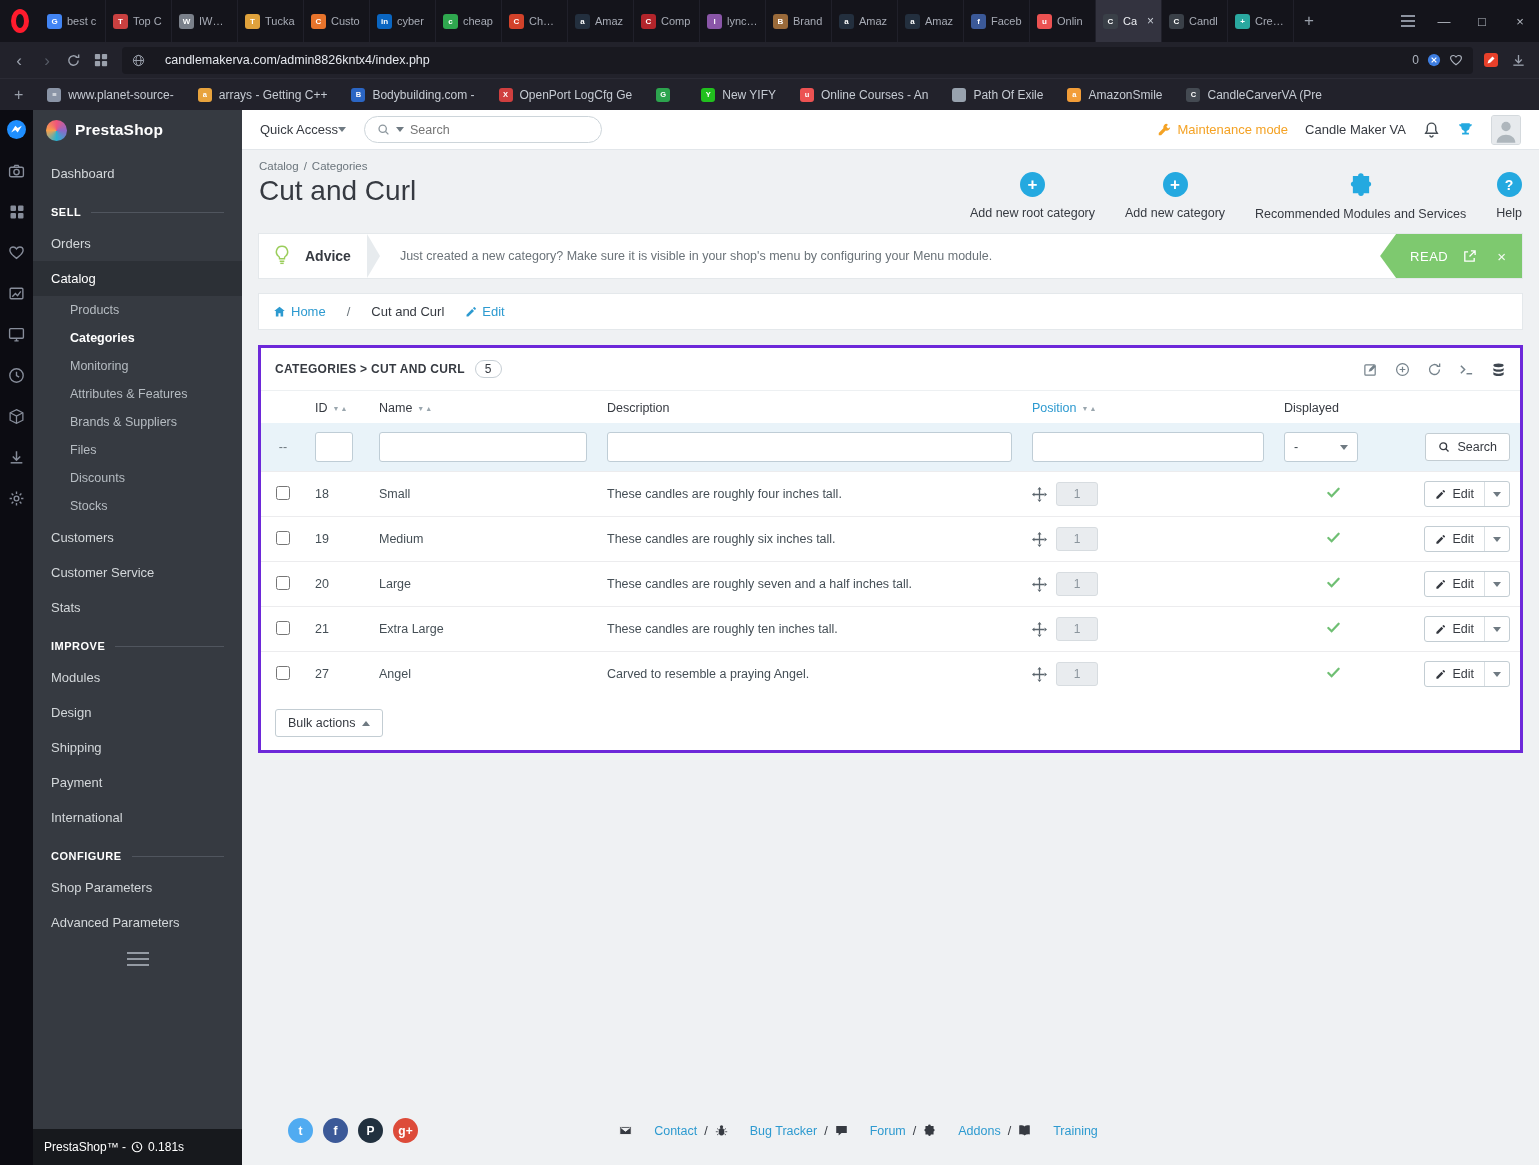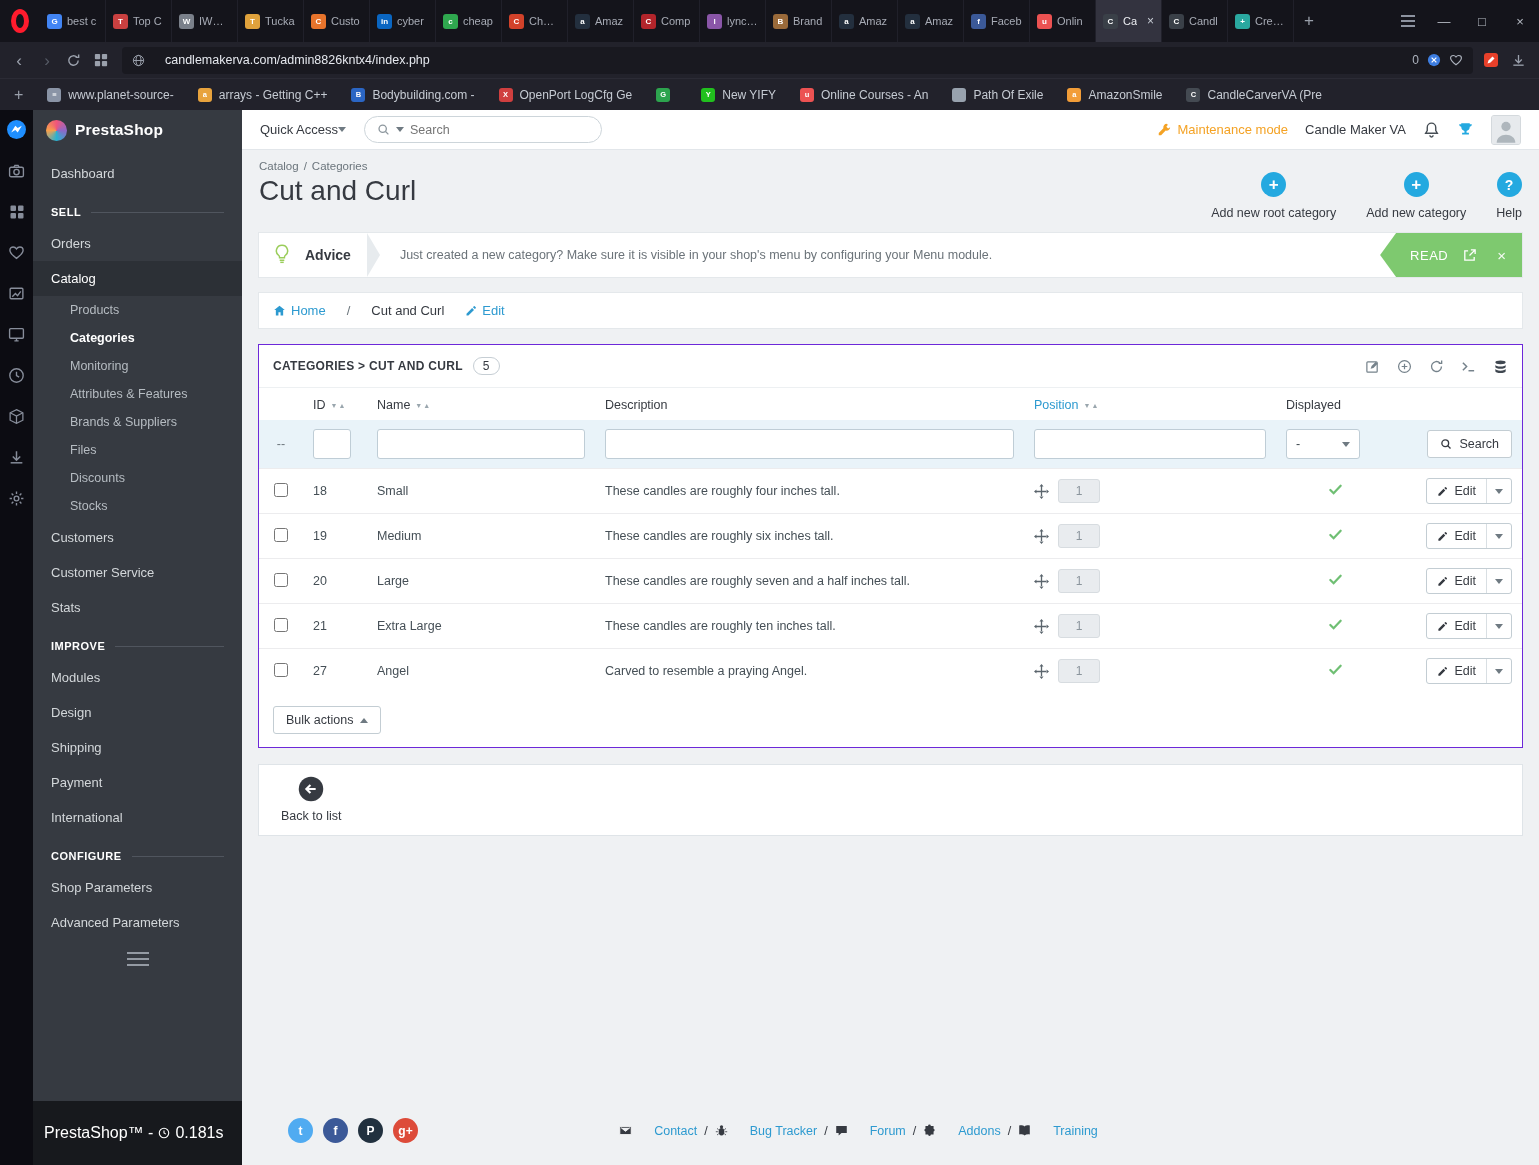--- a/index.html
+++ b/index.html
@@ -41,21 +41,21 @@
 .mi{padding:10px 18px;color:#d3d7da;cursor:pointer}
 .mi.parent-active{background:#2c3036;color:#fff}
 .msec{display:flex;align-items:center;gap:10px;padding:15px 18px 8px;color:#fff;font-weight:bold;font-size:11px;letter-spacing:.5px}
 .msec::after{content:"";flex:1;height:1px;background:#50555e}
 .sub{padding:7px 18px 7px 37px;color:#b6bcc2;font-size:12.5px;cursor:pointer}
 .sub.active{color:#fff;font-weight:bold}
 .burger-wrap{padding:18px 0;display:flex;justify-content:center;cursor:pointer}
 .burger{position:relative;width:22px;height:2px;background:#949aa3}
 .burger::before,.burger::after{content:"";position:absolute;left:0;width:22px;height:2px;background:#949aa3}
 .burger::before{top:-6px}.burger::after{top:6px}
-.sb-footer{margin-top:auto;height:64px;background:#17191d;color:#fff;font-size:16px;display:flex;align-items:center;gap:5px;padding:0 11px;flex:none}
+.sb-footer{margin-top:auto;height:36px;background:#17191d;color:#fff;font-size:12px;display:flex;align-items:center;gap:5px;padding:0 11px;flex:none}
 
 .main{flex:1;display:flex;flex-direction:column;min-width:0}
 .topbar{height:40px;background:#fff;border-bottom:1px solid #e2e6ea;display:flex;align-items:center;padding:0 18px;gap:18px;flex:none}
 .qa{display:flex;align-items:center;color:#363a41;font-size:13px;cursor:pointer}
 .tri-down{width:0;height:0;border-left:4px solid transparent;border-right:4px solid transparent;border-top:5px solid #6f7a82}
 .tri-up{width:0;height:0;border-left:4px solid transparent;border-right:4px solid transparent;border-bottom:5px solid #6f7a82}
 .searchbox{display:flex;align-items:center;gap:6px;border:1px solid #cdd5da;border-radius:15px;height:27px;padding:0 12px;width:238px;color:#8d979e}
 .searchbox input{border:none;outline:none;flex:1;font-size:12.5px;color:#5a646b;background:transparent;font-family:inherit}
 .top-right{margin-left:auto;display:flex;align-items:center;gap:17px}
 .maint{display:flex;align-items:center;gap:7px;color:#f4a224;font-size:13px;cursor:pointer}
@@ -75,21 +75,21 @@
 .advice-arrow{width:0;height:0;border-top:22px solid transparent;border-bottom:22px solid transparent;border-left:13px solid #e7ebee;flex:none}
 .advice-text{flex:1;padding:0 20px;font-size:12.5px;color:#6b7379;overflow:hidden;white-space:nowrap;text-overflow:ellipsis}
 .advice-read{height:100%;background:#7ec96f;display:flex;align-items:center;gap:14px;color:#fff;padding:0 16px 0 30px;clip-path:polygon(16px 0,100% 0,100% 100%,16px 100%,0 50%);flex:none;cursor:pointer}
 .read-label{font-weight:normal;font-size:13px;letter-spacing:.5px}
 .advice-close{color:rgba(255,255,255,.92);font-size:15px;margin-left:6px;cursor:pointer}
 .crumbbar{margin:14px 16px 0;height:37px;background:#fff;border:1px solid #e4e8eb;display:flex;align-items:center;padding:0 14px;gap:21px;font-size:13px;flex:none}
 .bluelink{color:#2d9ad0;display:flex;align-items:center;gap:5px;cursor:pointer}
 .crumb-sep{color:#6b757c}
 .crumb-cur{color:#363a41}
 
-.panel{margin:15px 16px 0;background:#fff;border:1px solid #6d28d9;flex:none}
+.panel{margin:15px 16px 0;background:#fff;border:3px solid #6d28d9;flex:none}
 .panelhead{display:flex;align-items:center;gap:10px;padding:12px 14px;border-bottom:1px solid #edf0f2}
 .paneltitle{font-weight:bold;font-size:12px;color:#363a41;letter-spacing:.3px}
 .countbadge{border:1px solid #c6ced4;border-radius:10px;padding:1px 9px;font-size:12px;color:#363a41}
 .paneltools{margin-left:auto;display:flex;gap:17px;align-items:center;color:#75828b}
 .paneltools .dark{color:#3f4750}
 .paneltools span{cursor:pointer;display:flex}
 table{border-collapse:collapse;width:100%}
 th{font-size:12.5px;color:#363a41;font-weight:normal;text-align:left;padding:10px 10px 8px}
 .sorts{display:inline-flex;margin-left:5px;gap:1px;color:#9aa6ae;font-size:7px;vertical-align:middle;cursor:pointer}
 .th-pos{color:#2d9ad0}
@@ -491,20 +491,28 @@
             <div class="pagetitle">Cut and Curl</div>
           </div>
           <div class="headactions">
             <div class="haction">
               <span class="bluecircle">+</span>
               <span>Add new root category</span>
             </div>
             <div class="haction">
               <span class="bluecircle">+</span>
               <span>Add new category</span>
+            </div>
+            <div class="haction">
+              <span>
+                  <svg width="26" height="26" viewBox="0 0 16 16" fill="#24a9e0">
+                    <path d="M6.2 2.4a1.7 1.7 0 0 1 3.4 0H13v3.4a1.7 1.7 0 0 1 0 3.3V13H9.7a1.7 1.7 0 0 1-3.4 0H3V9.1a1.7 1.7 0 0 1 0-3.3V2.4z"></path>
+                  </svg>
+                </span>
+              <span>Recommended Modules and Services</span>
             </div>
             <div class="haction">
               <span class="bluecircle" style="font-size:14px">?</span>
               <span>Help</span>
             </div>
           </div>
         </div>
 
         <div class="advice">
           <span class="advice-bulb">
@@ -804,31 +812,20 @@
           </table>
 
           <div class="bulk">
             <span class="btn">
                 <span>Bulk actions</span>
                 <span class="tri-up"></span>
               </span>
           </div>
         </div>
 
-        <div class="backcard">
-          <span class="backbtn">
-            <span>
-                <svg width="28" height="28" viewBox="0 0 24 24">
-                  <circle cx="12" cy="12" r="10.5" fill="#363a41"></circle>
-                  <path d="M16 12H8.5M11.5 8.5L8 12l3.5 3.5" fill="none" stroke="#fff" stroke-width="1.8"></path>
-                </svg>
-              </span>
-            <span>Back to list</span>
-          </span>
-        </div>
 
         <div class="appfooter">
           <div class="socials">
             <span class="soc" style="background: rgb(80, 171, 241);">t</span>
             <span class="soc" style="background: rgb(59, 89, 152);">f</span>
             <span class="soc" style="background: rgb(34, 49, 63);">P</span>
             <span class="soc" style="background: rgb(221, 75, 57);">g+</span>
           </div>
           <div class="flinks">
             <span class="flink">

